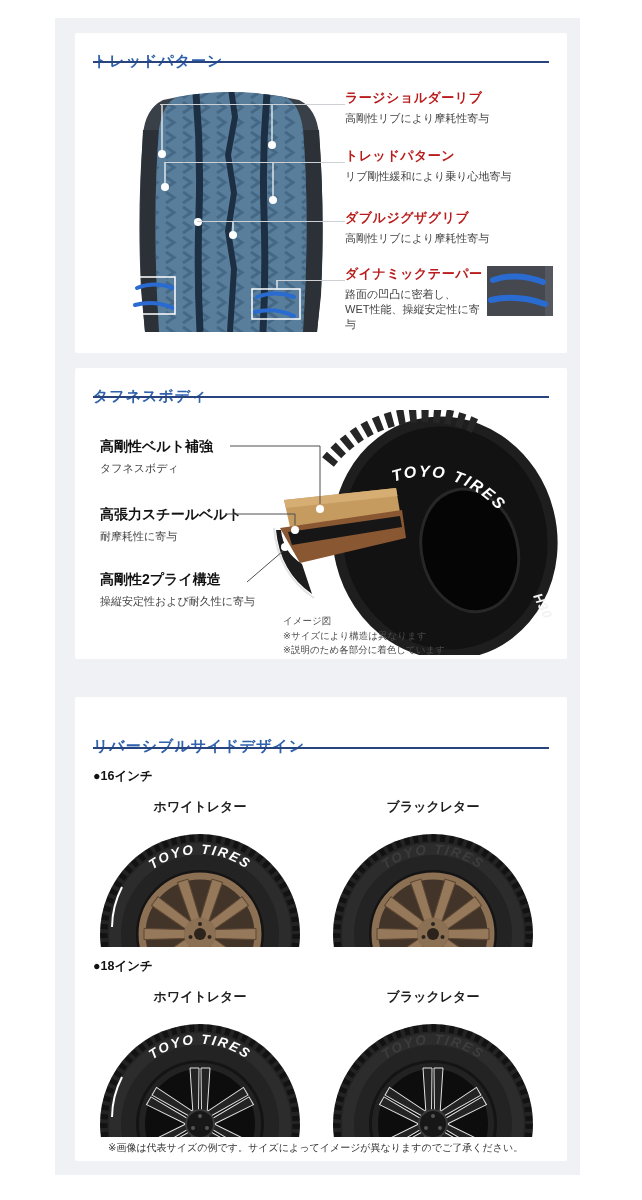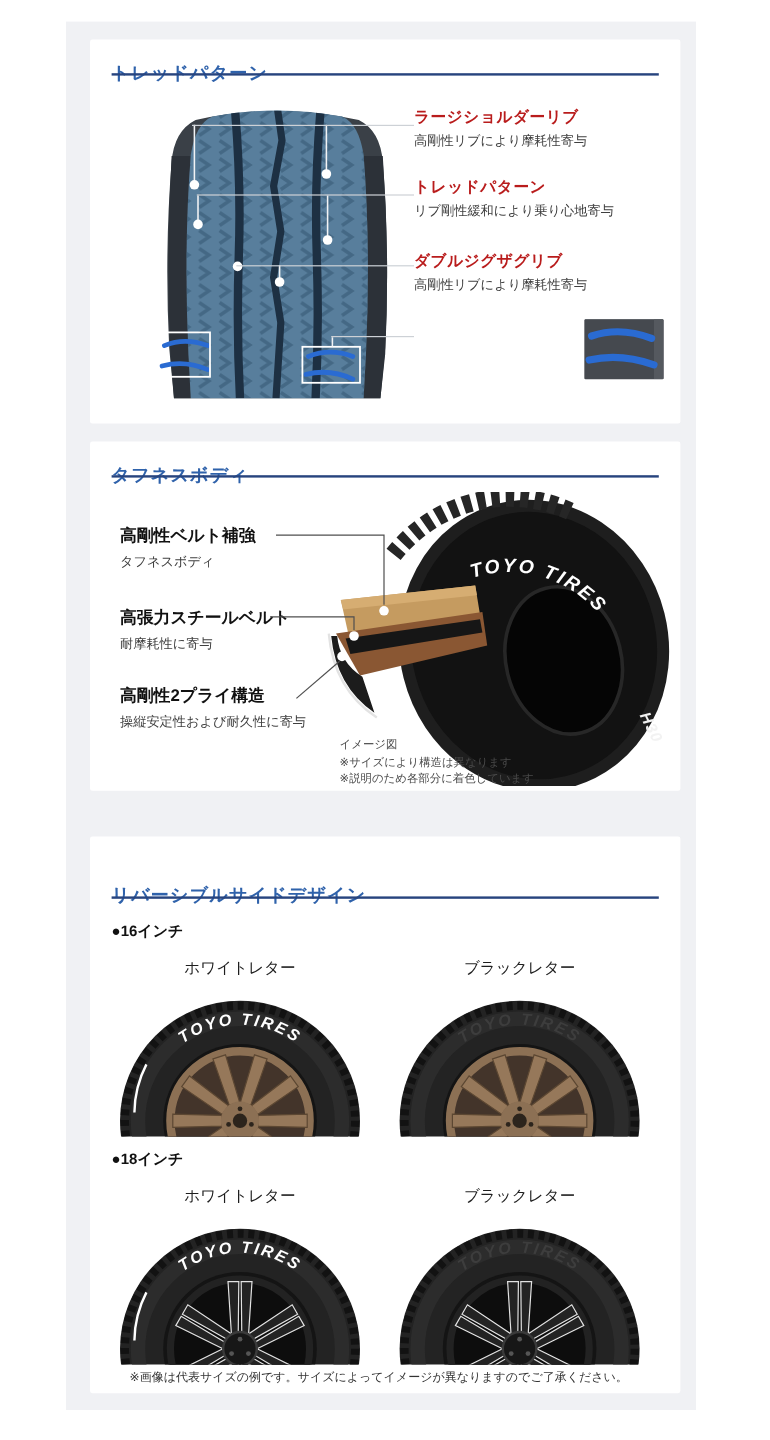--- a/index.html
+++ b/index.html
@@ -19,21 +19,21 @@
   .cline{position:absolute;height:1px;background:#cdd1d6;z-index:3;}
   .tire1{position:absolute;left:54px;top:52px;z-index:2;}
   .inset{position:absolute;left:412px;top:233px;width:66px;height:50px;background:#4a4e54;border-radius:1px;overflow:hidden;}
   .b-co{position:absolute;left:25px;width:185px;}
   .b-name{font-size:14px;font-weight:bold;color:#111;}
   .b-desc{font-size:11px;color:#3f3f3f;margin-top:5px;}
   .conn{position:absolute;left:0;top:0;width:492px;height:304px;z-index:3;pointer-events:none;}
   .tire2{position:absolute;left:195px;top:42px;z-index:1;}
   .img-notes{position:absolute;left:208px;top:246px;z-index:4;font-size:9.5px;color:#4a4a4a;line-height:1.55;}
   .size-label{position:absolute;left:18px;font-size:12.5px;font-weight:bold;color:#111;}
-  .variant-label{position:absolute;width:210px;text-align:center;font-size:13px;font-weight:400;color:#1e1e1e;}
+  .variant-label{position:absolute;width:210px;text-align:center;font-size:13px;font-weight:700;color:#1e1e1e;}
   .tire3{position:absolute;width:210px;height:118px;}
   .tire3 svg{display:block;}
   .letters{font-size:13.5px;font-weight:bold;font-style:italic;letter-spacing:2px;}
   svg.white .letters{fill:#ffffff;}
   svg.black .letters{fill:#3d3d3d;}
   .swoosh{stroke:#ffffff;stroke-width:2;fill:none;}
   .bottom-note{position:absolute;left:18px;top:444px;font-size:10px;color:#333;margin-left:15px;}
   .brandtext{font-size:16px;font-weight:bold;font-style:italic;letter-spacing:2px;fill:#ffffff;}
   .modeltext{font-size:13px;font-weight:bold;font-style:italic;letter-spacing:1px;fill:#f2f2f2;}
 </style>
@@ -153,20 +153,25 @@
       <div class="co-desc">高剛性リブにより摩耗性寄与</div>
     </div>
     <div class="co" style="left:270px;top:114px;">
       <div class="co-name">トレッドパターン</div>
       <div class="co-desc">リブ剛性緩和により乗り心地寄与</div>
     </div>
     <div class="co" style="left:270px;top:176px;">
       <div class="co-name">ダブルジグザグリブ</div>
       <div class="co-desc">高剛性リブにより摩耗性寄与</div>
     </div>
+    <div class="co" style="left:270px;top:232px;width:145px;">
+      <div class="co-name">ダイナミックテーパー</div>
+      <div class="co-desc">路面の凹凸に密着し、
+WET性能、操縦安定性に寄与</div>
+    </div>
 
     <div class="inset">
       <svg width="66" height="50" viewBox="0 0 66 50">
         <rect x="0" y="0" width="66" height="50" fill="#45494f"></rect>
         <rect x="58" y="0" width="8" height="50" fill="#55595f"></rect>
         <path d="M6,14 q24,-8 50,2" stroke="#2a6bd2" stroke-width="6" fill="none" stroke-linecap="round"></path>
         <path d="M4,34 q26,-6 54,4" stroke="#2a6bd2" stroke-width="6" fill="none" stroke-linecap="round"></path>
       </svg>
     </div>
   </section>

